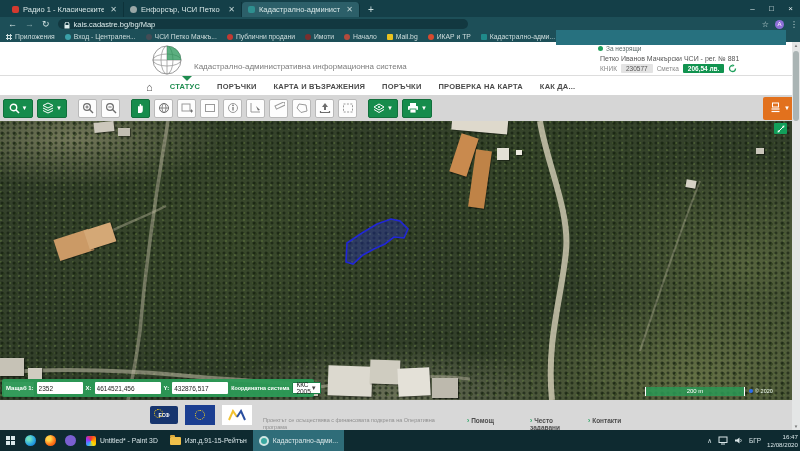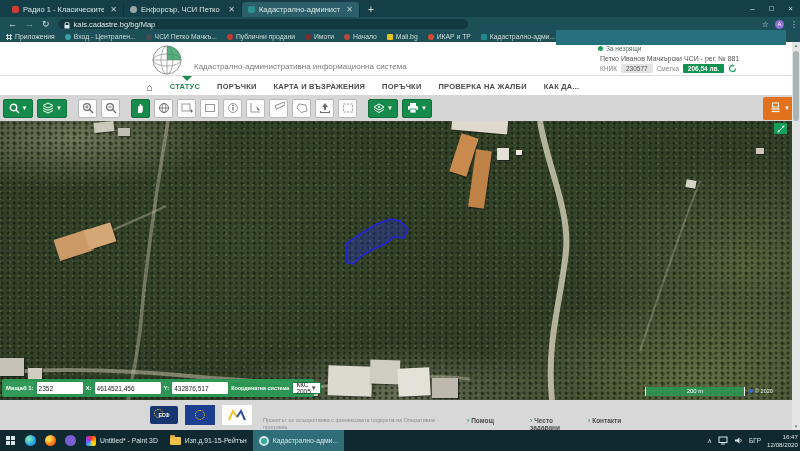--- a/index.html
+++ b/index.html
@@ -267,21 +267,21 @@
       <span class="glink"><i>›</i><span>Изход</span></span>
     </div>
 
     <div class="navbar">
       <div class="nav-items">
         <span class="home">⌂</span>
         <span class="nav-active"><span class="nav-caret"></span><span>СТАТУС</span></span>
         <span>ПОРЪЧКИ</span>
         <span>КАРТА И ВЪЗРАЖЕНИЯ</span>
         <span>ПОРЪЧКИ</span>
-        <span>ПРОВЕРКА НА ЖАЛБИ</span>
+        <span>ПРОВЕРКА НА КАРТА</span>
         <span>КАК ДА...</span>
       </div>
     </div>
 
     <div class="toolbar">
       <div class="tbtn green">
         <svg width="11" height="11" viewBox="0 0 11 11">
             <circle cx="4.5" cy="4.5" r="3.2" fill="none" stroke="#fff" stroke-width="1.4"></circle>
             <line x1="7" y1="7" x2="10" y2="10" stroke="#fff" stroke-width="1.6"></line>
           </svg>

